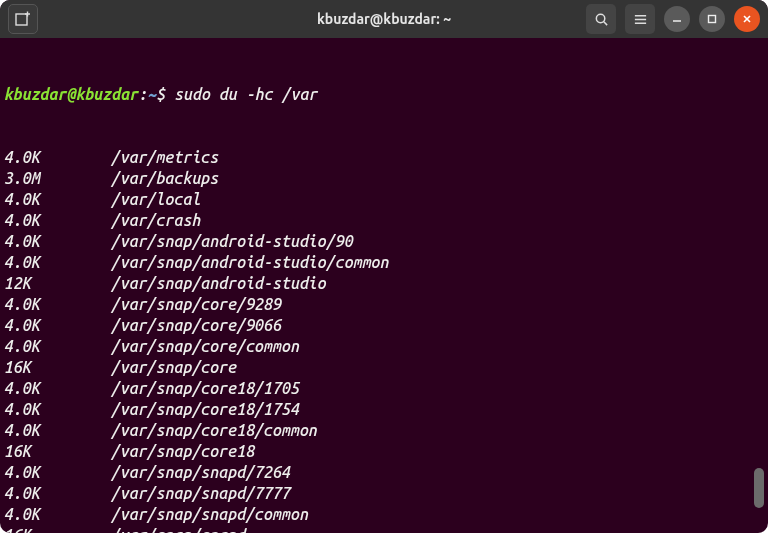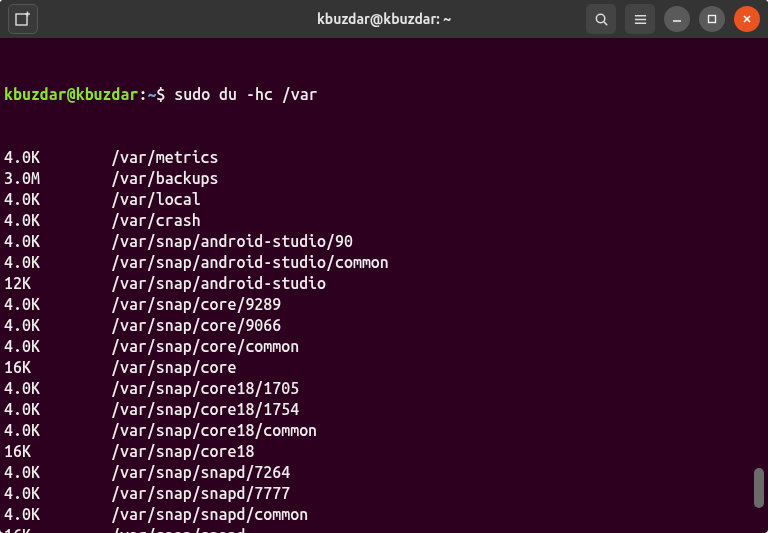--- a/index.html
+++ b/index.html
@@ -1,20 +1,20 @@
 <!DOCTYPE html>
 <html><head>
 <meta charset="utf-8">
 <style>
   * { margin: 0; padding: 0; box-sizing: border-box; }
   html, body { width: 768px; height: 533px; overflow: hidden; font-family: "Ubuntu Mono", "DejaVu Sans Mono", monospace; }
   .window {
     width: 768px; height: 533px;
     background: #2c001e;
-    border-radius: 4px;
+    border-radius: 10px;
     overflow: hidden;
     display: flex; flex-direction: column;
     position: relative;
   }
   .titlebar {
     height: 38px;
     background: #343434;
     display: flex; align-items: center;
     padding: 0 8px;
     color: #e6e6e6;
@@ -51,20 +51,21 @@
   .terminal-body {
     flex:1;
     padding: 4px 21px 6px 4px;
     font-size: 16px;
     line-height: 21px;
     color:#eeeeec;
     white-space: pre;
     overflow:hidden;
     position:relative;
     font-weight:500;
+    font-style:italic;
   }
   .prompt-user { color:#8ae234; font-weight:700;}
   .prompt-colon { color:#eeeeec; }
   .prompt-path { color:#729fcf; font-weight:700;}
   .prompt-dollar { color:#eeeeec; }
   .cmd { color:#eeeeec; }
   .row { display:flex;gap:37px; }
   .size-col { min-width:70px; display:inline-block; }
   .path-col { }
   .scrollbar {

